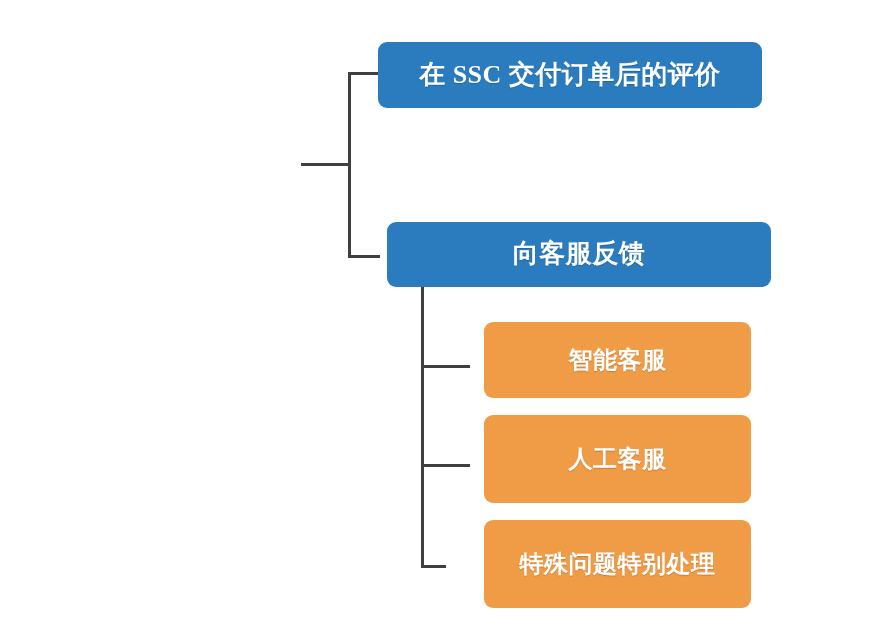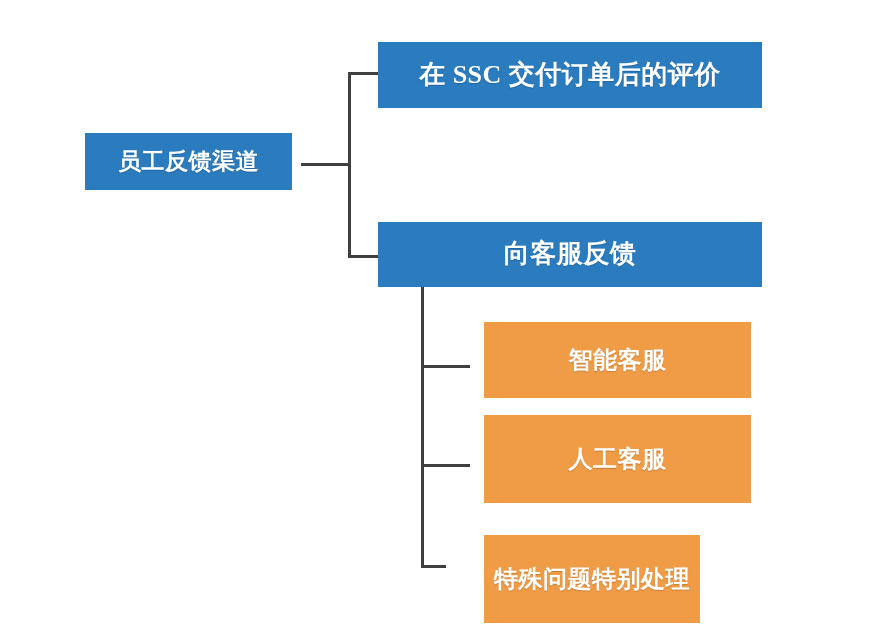--- a/index.html
+++ b/index.html
@@ -24,57 +24,57 @@
     align-items: center;
     justify-content: center;
     box-sizing: border-box;
     color: #ffffff;
     text-align: center;
     line-height: 1.1;
     letter-spacing: 0.5px;
     font-weight: bold;
     text-shadow: 0 1px 1px rgba(0,0,0,0.18);
     user-select: none;
+    border-radius: 9px;
   }
   .node-blue { background: #2a7cbf; }
   .node-orange { background: #f09b45; }
 
   
   #node-root {
     left: 85px;  top: 133px;
     width: 207px; height: 57px;
     font-size: 23px;
   }
   
   #node-ssc {
     left: 378px; top: 42px;
     width: 384px; height: 66px;
     font-size: 26px;
   }
   #node-service {
-    left: 378px; top: 222px;
+    left: 387px; top: 222px;
     width: 384px; height: 65px;
     font-size: 26px;
   }
   
   #node-ai {
     left: 484px; top: 322px;
     width: 267px; height: 76px;
     font-size: 24px;
   }
   #node-human {
     left: 484px; top: 415px;
     width: 267px; height: 88px;
     font-size: 24px;
   }
   #node-special {
     left: 484px; top: 520px;
-    width: 216px; height: 88px;
+    width: 267px; height: 88px;
     font-size: 24px;
-    margin-top: 15px;
   }
 
   
   .conn {
     position: absolute;
     background: #3f3f3f;
   }
   .conn-v { width: 3px; }
   .conn-h { height: 3px; }
 
@@ -102,23 +102,20 @@
   <div class="conn conn-h" id="conn-root-stem"></div>
   <div class="conn conn-v" id="conn-bracket-spine"></div>
   <div class="conn conn-h" id="conn-bracket-top"></div>
   <div class="conn conn-h" id="conn-bracket-bottom"></div>
 
   <div class="conn conn-v" id="conn-trunk"></div>
   <div class="conn conn-h" id="conn-arm-ai"></div>
   <div class="conn conn-h" id="conn-arm-human"></div>
   <div class="conn conn-h" id="conn-arm-special"></div>
 
-  <div class="node node-blue" id="node-root">
-    <span>员工反馈渠道</span>
-  </div>
 
   <div class="node node-blue" id="node-ssc">
     <span>在 SSC 交付订单后的评价</span>
   </div>
 
   <div class="node node-blue" id="node-service">
     <span>向客服反馈</span>
   </div>
 
   <div class="node node-orange" id="node-ai">

